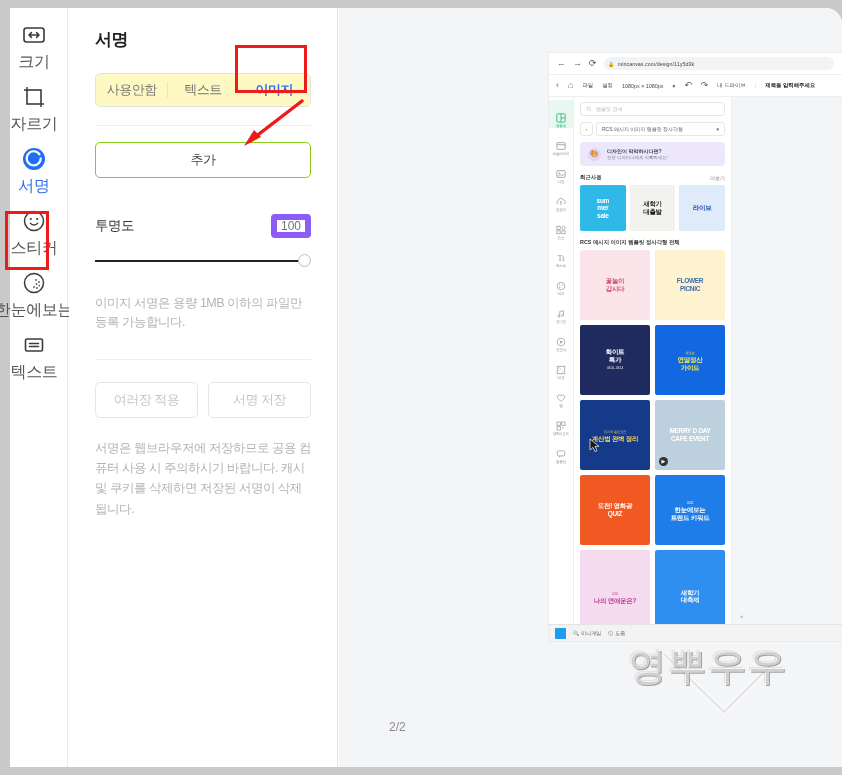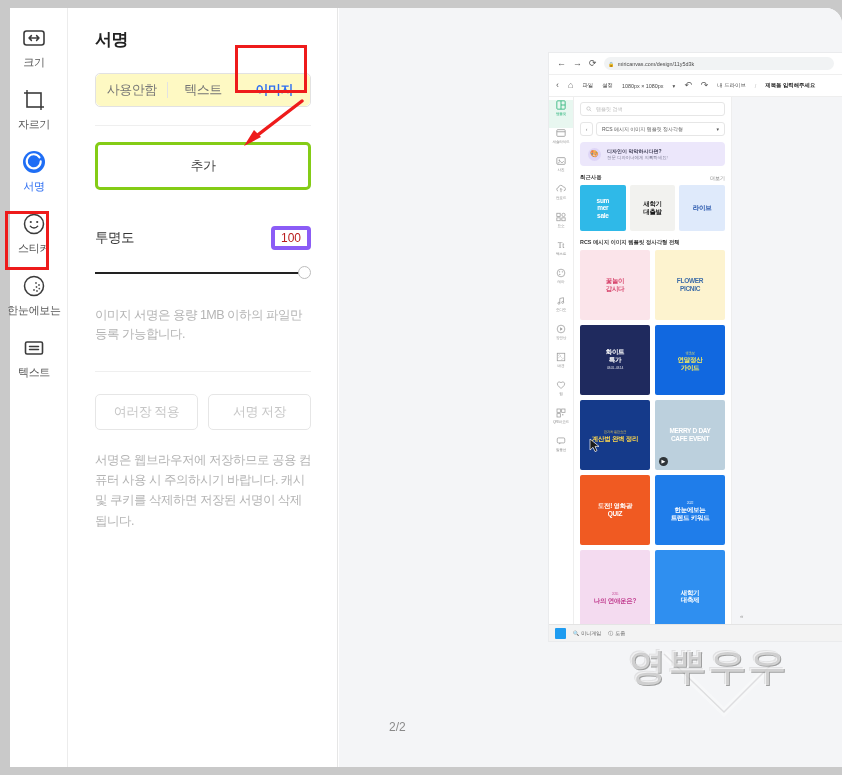--- a/index.html
+++ b/index.html
@@ -34,21 +34,21 @@
   .rail-item {
     position: relative;
     width: 68px; height: 62px;
     display: flex; flex-direction: column;
     align-items: center; justify-content: center;
     gap: 4px;
     cursor: pointer;
   }
   .rail-ico { width: 26px; height: 26px; display:block; }
   .rail-label {
-    font-size: 11px; color: #555; letter-spacing: -0.3px; white-space: nowrap;
+    font-size: 16px; color: #555; letter-spacing: -0.3px; white-space: nowrap;
   }
   .rail-item.active .rail-label { color: #2e6ff2; }
   .rail-highlight {
     position: absolute; left: 5px; top: 203px;
     width: 44px; height: 59px;
     border: 3px solid #ee1b1b;
     pointer-events: none;
     z-index: 5;
   }
 
@@ -84,41 +84,41 @@
   .seg-box-hl {
     position: absolute; left: 235px; top: 45px;
     width: 72px; height: 48px;
     border: 3px solid #ee1b1b; z-index: 6; pointer-events: none;
   }
 
   .panel-divider { margin-top: 18px; height: 1px; background: #efefef; }
 
   .add-btn {
     margin-top: 16px;
-    height: 48px; width: 100%;
-    border: 3px solid #84cc16; border-radius: 5px;
+    height: 36px; width: 100%;
+    border: 1px solid #84cc16; border-radius: 5px;
     background: #fff;
     font-size: 13px; color: #444; letter-spacing: -0.5px;
     display: flex; align-items: center; justify-content: center;
     cursor: pointer;
   }
 
   .arrow-ann {
     position: absolute; left: 230px; top: 97px; width: 76px; height: 52px;
     z-index: 7; pointer-events: none;
   }
 
   .opacity-row {
     margin-top: 36px;
     display: flex; align-items: center; justify-content: space-between;
   }
   .opacity-label { font-size: 13.5px; color: #333; letter-spacing: -0.5px; }
   .opacity-val {
-    width: 40px; height: 24px; border: 4px solid #8b5cf6; border-radius: 4px;
-    font-size: 12px; color: #b91c1c; display: flex; align-items: center; justify-content: center;
+    width: 40px; height: 24px; border: 6px solid #8b5cf6; border-radius: 4px;
+    font-size: 12px; color: #737373; display: flex; align-items: center; justify-content: center;
     background: #fff;
   }
   .slider-wrap { margin-top: 16px; position: relative; height: 14px; }
   .slider-track {
     position: absolute; left: 0; right: 8px; top: 6px; height: 2px; background: #222;
   }
   .slider-knob {
     position: absolute; right: 0; top: 0; width: 13px; height: 13px;
     border-radius: 50%; background: #fff; border: 1.5px solid #bdbdbd;
     cursor: pointer;
@@ -184,21 +184,21 @@
   .tb-title { color: #1a1a1a; font-weight: bold; }
 
   .shot-body { display: flex; height: 544px; }
 
   .mini-rail {
     width: 25px; background: #fff; border-right: 1px solid #eee;
     padding-top: 3px; flex-shrink: 0;
   }
   .mini-rail-item {
     height: 28px; display: flex; flex-direction: column;
-    align-items: center; justify-content: flex-start; gap: 1.5px;
+    align-items: center; justify-content: flex-end; gap: 1.5px;
   }
   .mini-rail-item.active { background: #e8f7f0; }
   .mri-ico { width: 10px; height: 10px; display: block; }
   .mri-lbl { font-size: 3.6px; color: #8a8a8a; letter-spacing: -0.2px; }
   .mini-rail-item.active .mri-lbl { color: #2ab37a; }
 
   .mini-panel {
     width: 158px; background: #fff; border-right: 1px solid #eee;
     padding: 5px 6px 0 6px; flex-shrink: 0; overflow: hidden;
   }

